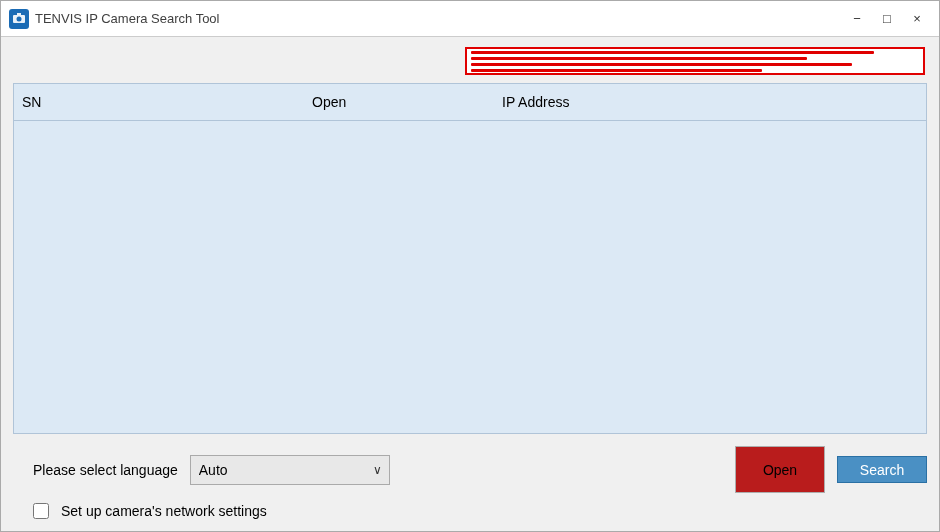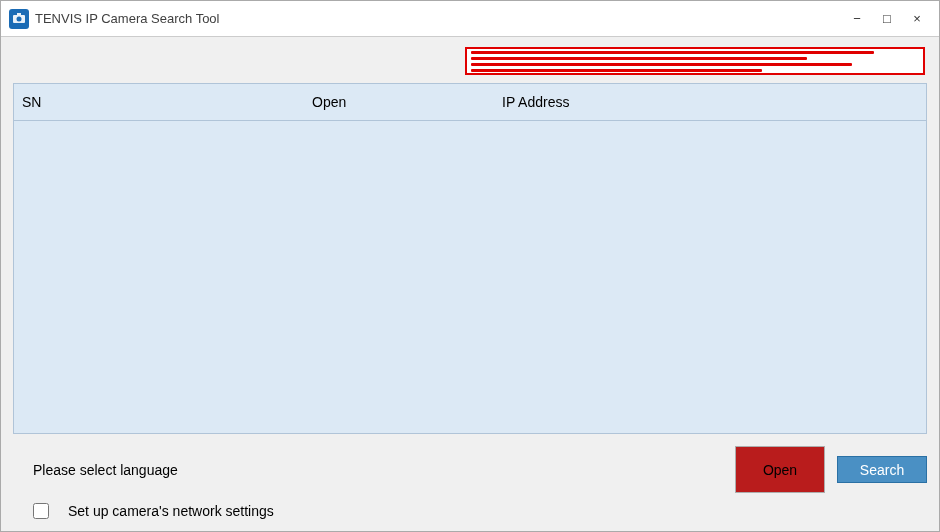--- a/index.html
+++ b/index.html
@@ -229,21 +229,21 @@
       background: #4a90c4;
       border: 1px solid #2a70a4;
       cursor: pointer;
       font-size: 14px;
       color: #fff;
     }
 
     .checkbox-row {
       display: flex;
       align-items: flex-start;
-      gap: 19px;
+      gap: 12px;
     }
 
     .checkbox-row input[type="checkbox"] {
       width: 16px;
       height: 16px;
       cursor: pointer;
     }
 
     .checkbox-label {
       font-size: 14px;
@@ -289,20 +289,31 @@
         <span class="th th-sn">SN</span>
         <span class="th th-alias">Open</span>
         <span class="th th-ip">IP Address</span>
       </div>
       <div class="table-body"></div>
     </div>
 
     <div class="bottom-section">
       <div class="bottom-row">
         <span class="language-label">Please select language</span>
+        <div class="select-wrapper">
+          <select>
+            <option>Auto</option>
+            <option>English</option>
+            <option>Chinese</option>
+            <option>French</option>
+            <option>German</option>
+            <option>Spanish</option>
+          </select>
+          <span class="select-arrow">∨</span>
+        </div>
         <div class="spacer"></div>
         <button class="btn-open">Open</button>
         <button class="btn-search">Search</button>
       </div>
       <div class="checkbox-row">
         <input type="checkbox" id="setup-checkbox" style="">
         <label class="checkbox-label" for="setup-checkbox">Set up camera's network settings</label>
       </div>
     </div>
   </div>

